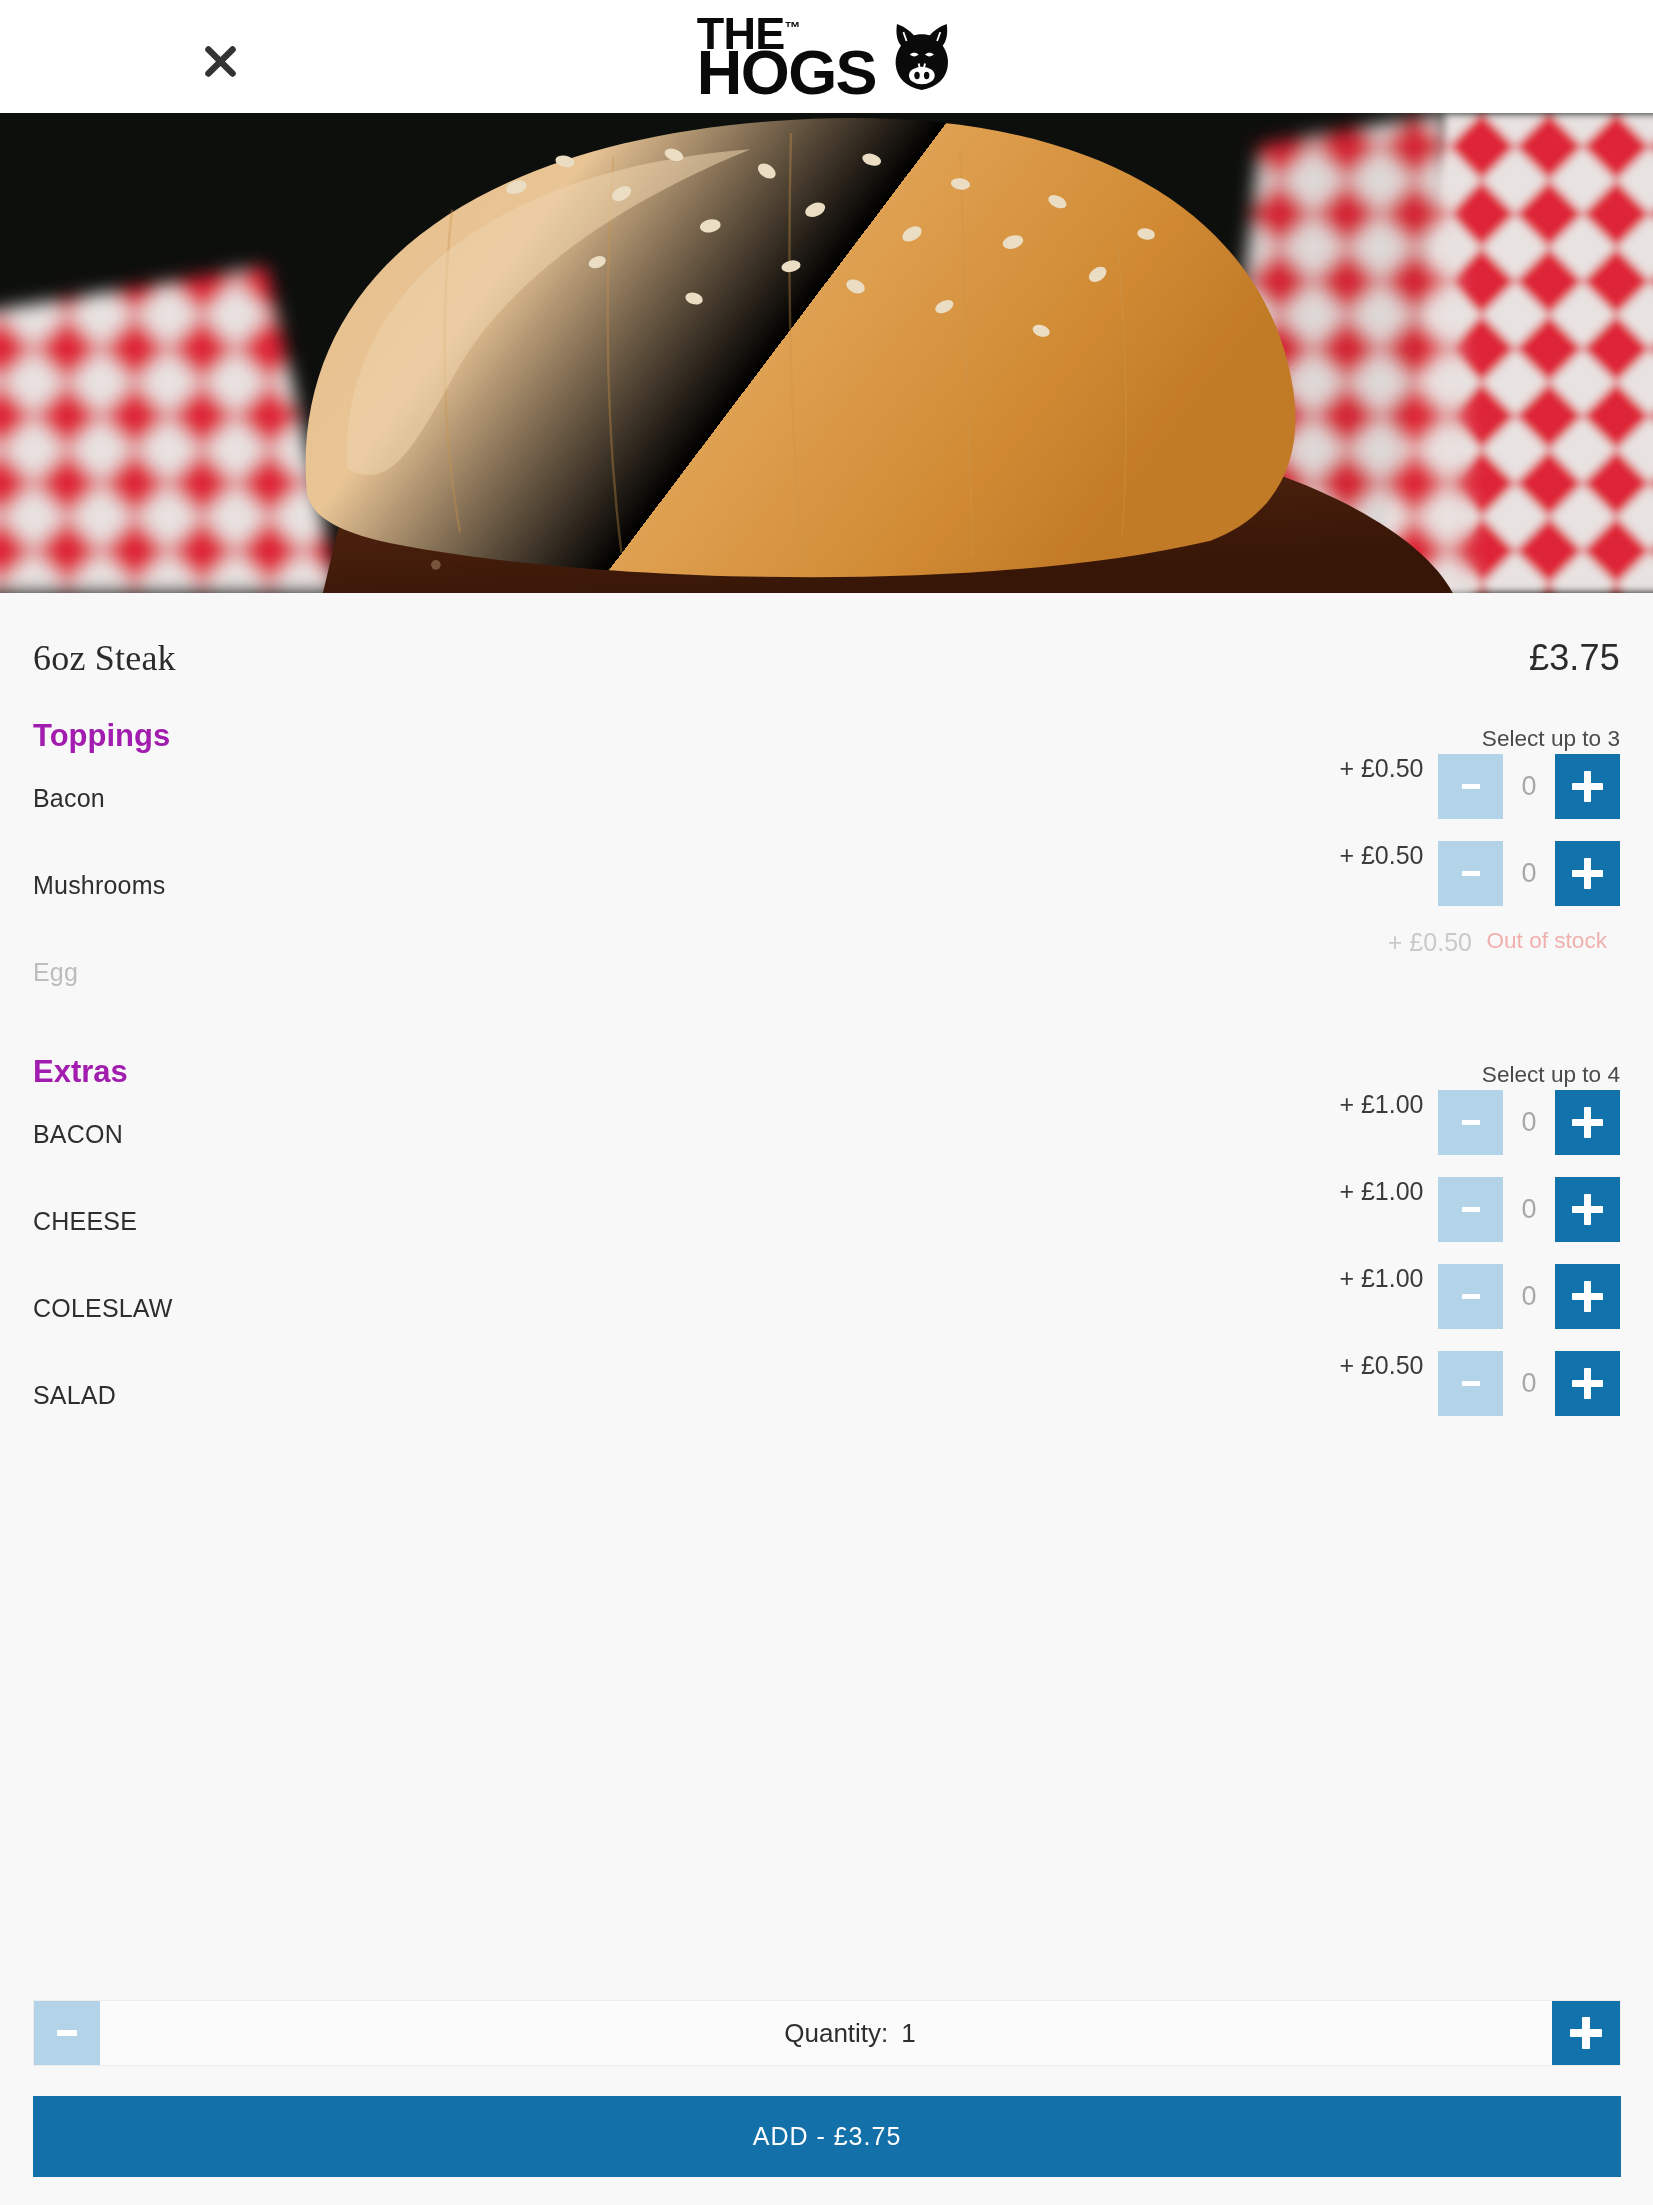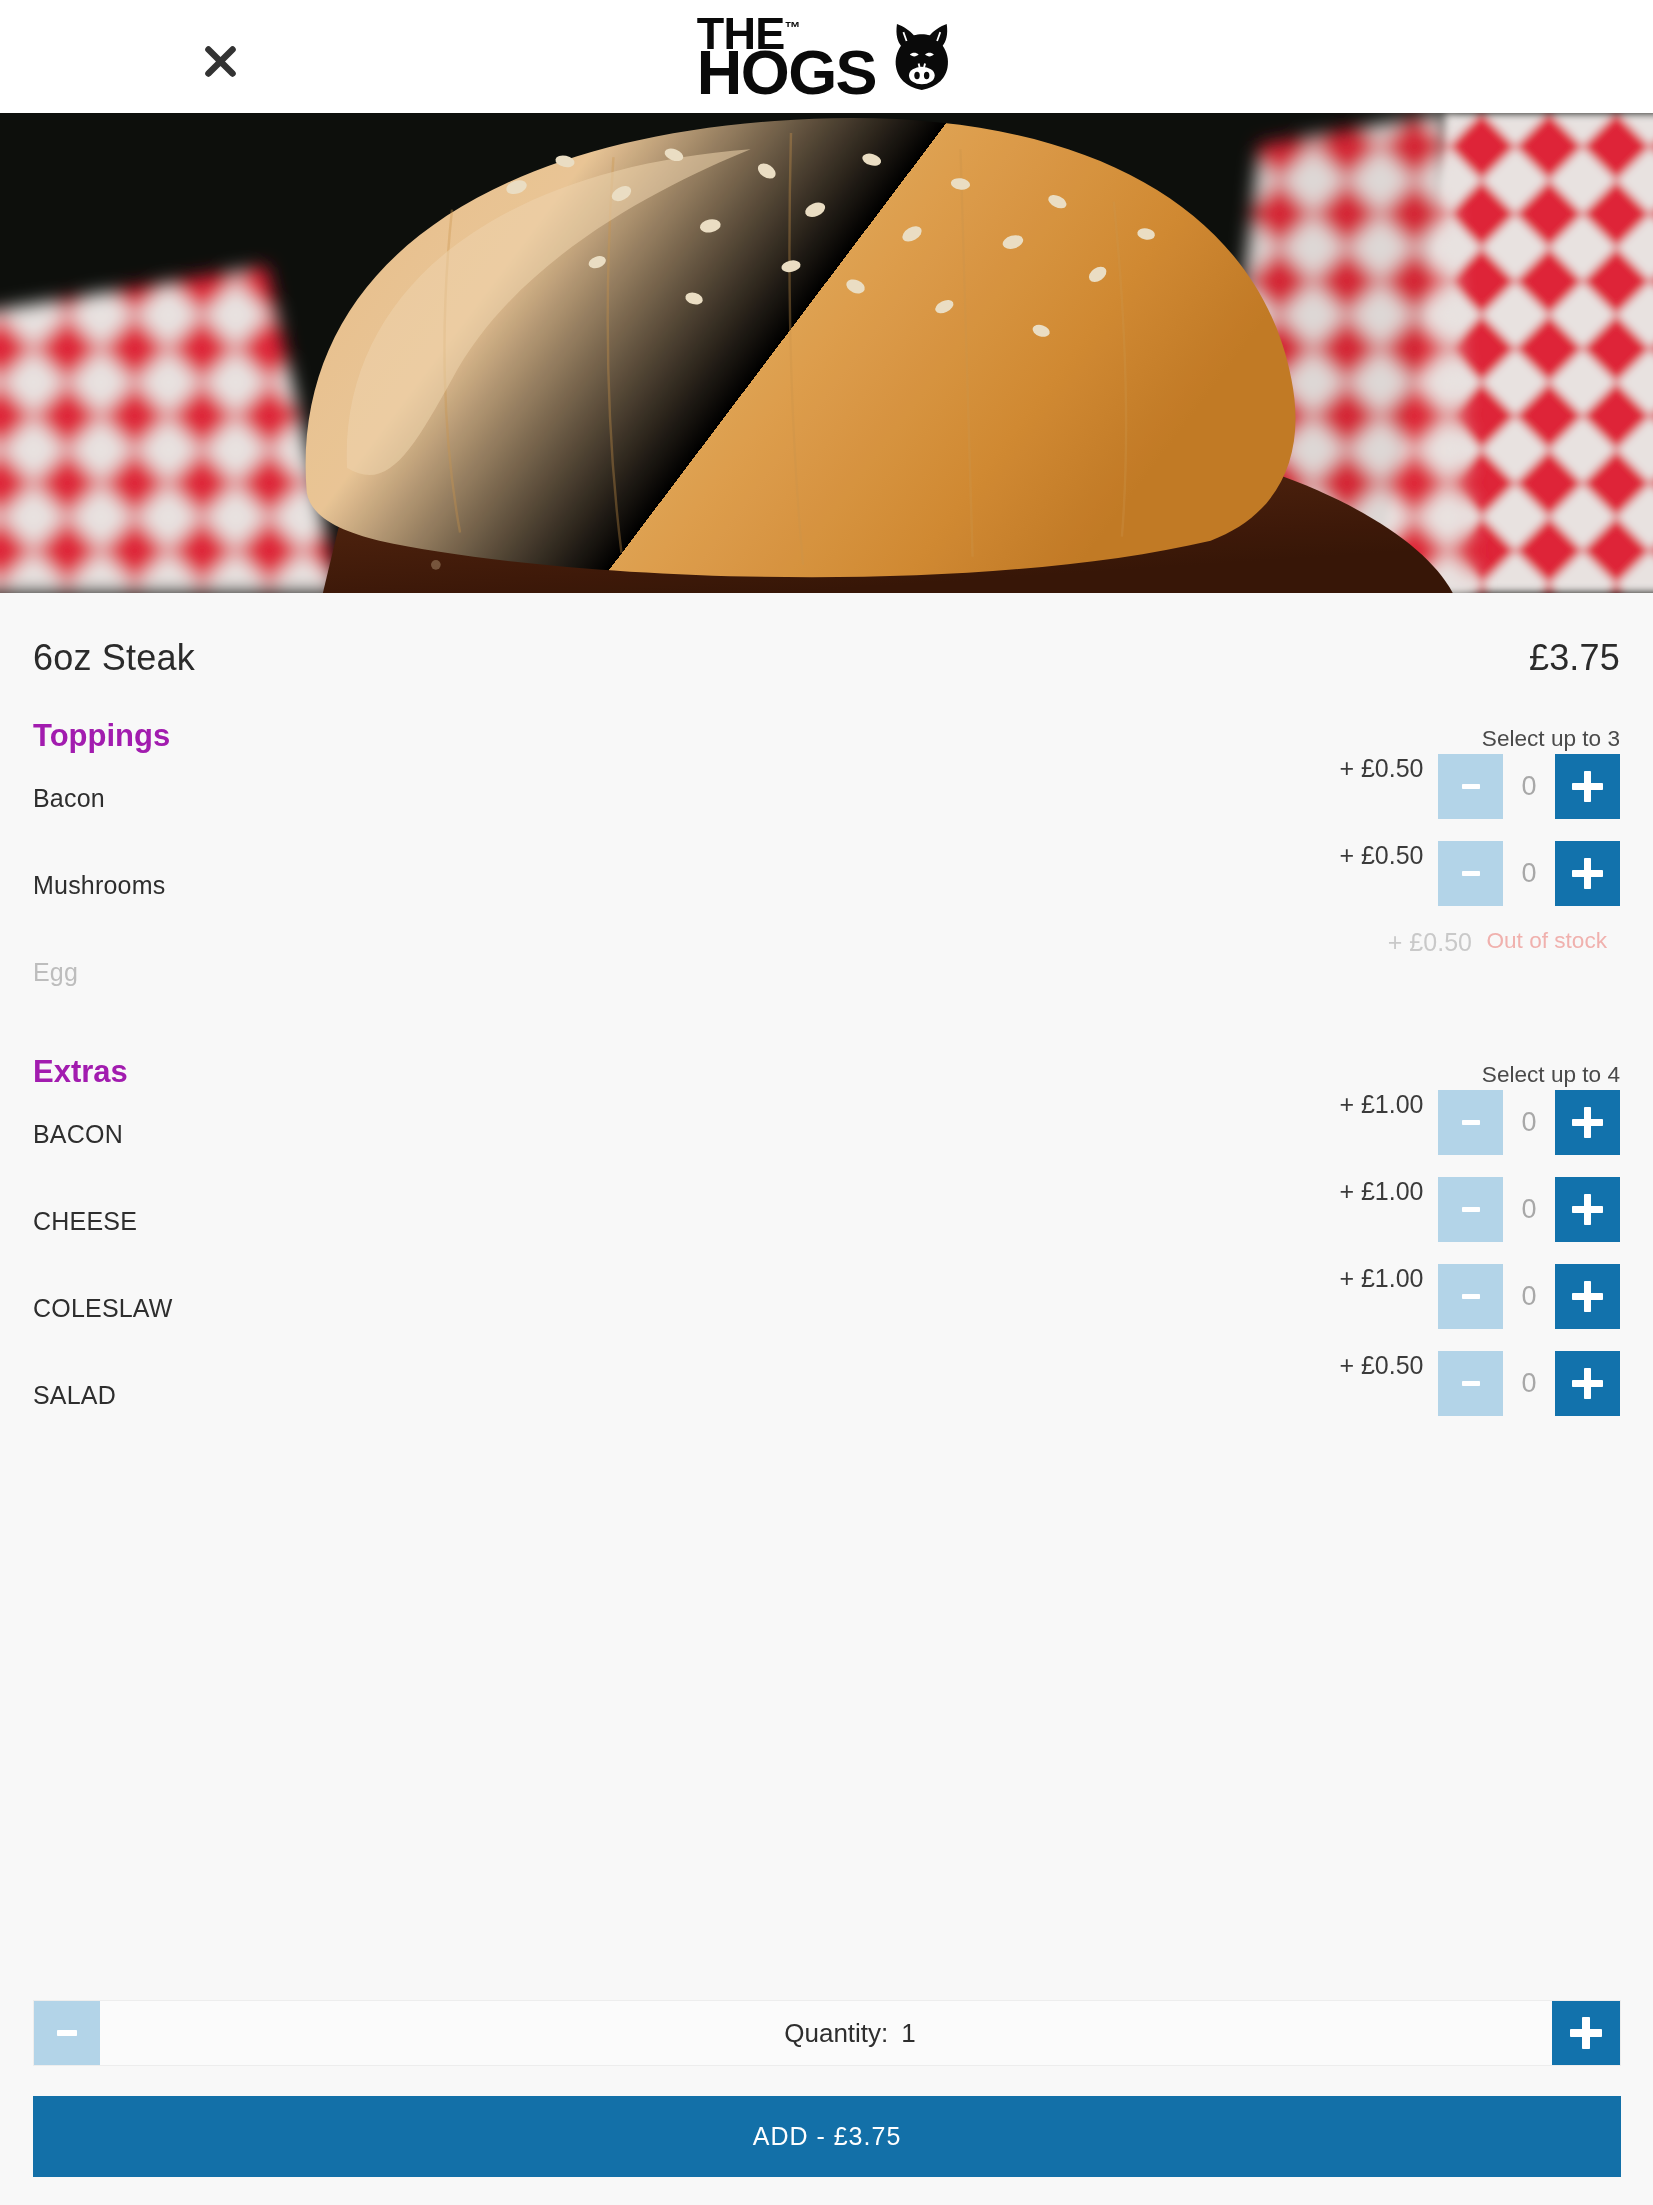--- a/index.html
+++ b/index.html
@@ -109,20 +109,21 @@
     display: flex;
     align-items: baseline;
     justify-content: space-between;
     padding: 44px 33px 0 33px;
   }
   .product-title {
     font-size: 36px;
     color: #2b2b2b;
     font-weight: 400;
     letter-spacing: 0.2px;
+    font-family: Liberation Serif, serif;
   }
   .product-price {
     font-size: 36px;
     color: #2b2b2b;
     font-weight: 400;
     letter-spacing: 0.2px;
   }
 
   .section-head {
     display: flex;

